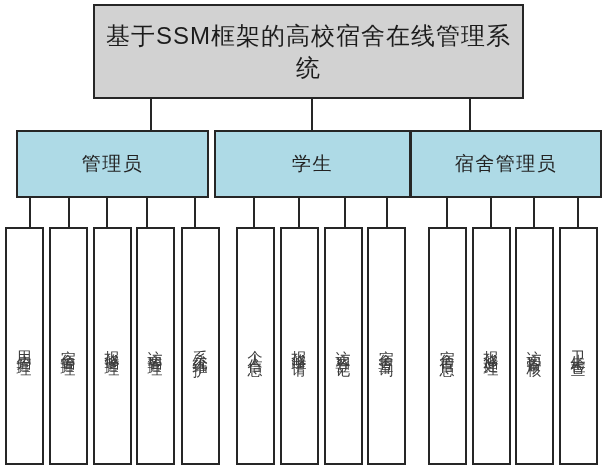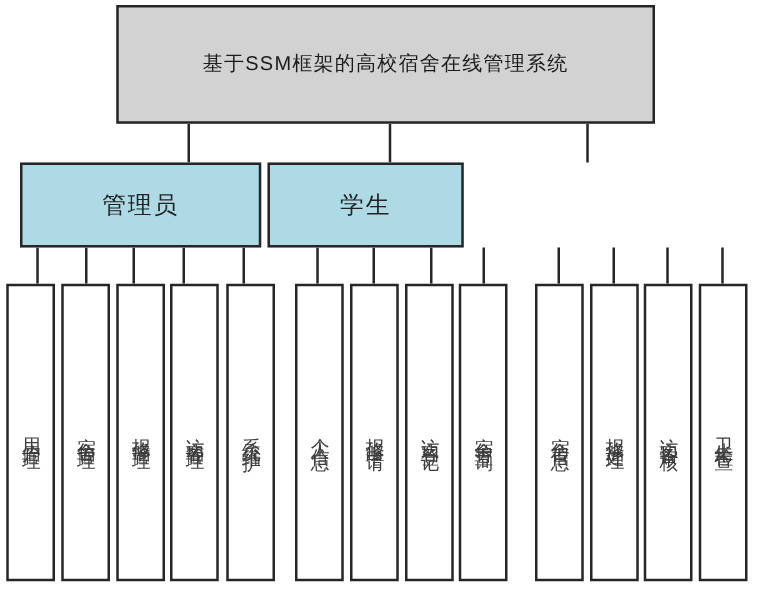--- a/index.html
+++ b/index.html
@@ -21,34 +21,34 @@
     border: 2px solid #262626;
     display: flex;
     align-items: center;
     justify-content: center;
     text-align: center;
   }
   .root {
     left: 93px; top: 4px;
     width: 431px; height: 95px;
     background: #d2d2d2;
-    font-size: 16px;
+    font-size: 24px;
     letter-spacing: 1px;
     color: #1c1c1c;
   }
   .branch {
     top: 130px;
     height: 68px;
     background: #aedae6;
     font-size: 19px;
     letter-spacing: 1.5px;
     color: #222222;
   }
   .branch-a { left: 16px;  width: 193px; }
-  .branch-b { left: 214px; width: 157px; }
+  .branch-b { left: 214px; width: 197px; }
   .branch-c { left: 410px; width: 192px; }
   .leaf {
     top: 227px;
     width: 39px; height: 238px;
     background: #ffffff;
   }
   .vtext {
     writing-mode: vertical-rl;
     text-orientation: upright;
     font-size: 15px;
@@ -98,20 +98,23 @@
   <div class="node root">
     <span>基于SSM框架的高校宿舍在线管理系统</span>
   </div>
 
   <div class="node branch branch-a">
     <span>管理员</span>
   </div>
   <div class="node branch branch-b">
     <span>学生</span>
   </div>
+  <div class="node branch branch-c">
+    <span>宿舍管理员</span>
+  </div>
 
   <div class="node leaf" style="left:5px">
     <span class="vtext">用户管理</span>
   </div>
   <div class="node leaf" style="left:49px">
     <span class="vtext">宿舍管理</span>
   </div>
   <div class="node leaf" style="left:93px">
     <span class="vtext">报修管理</span>
   </div>

